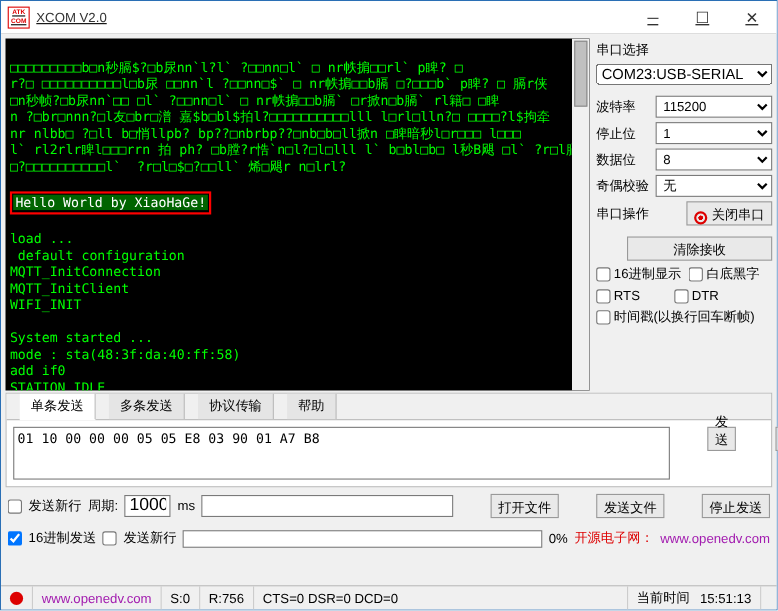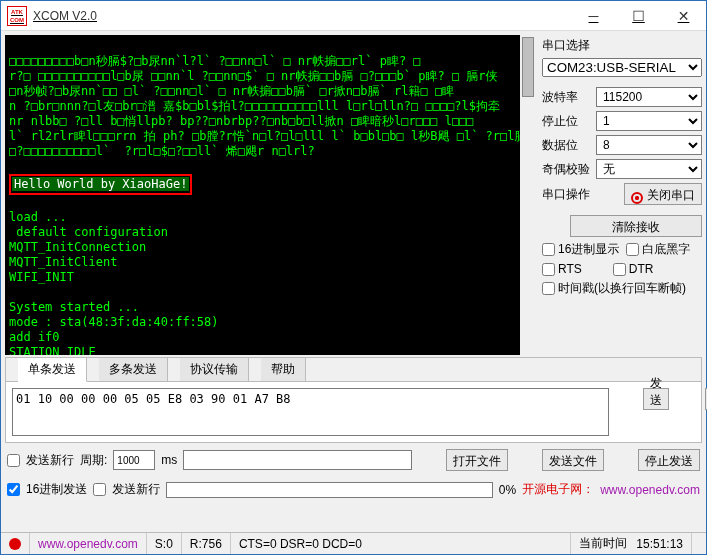--- a/index.html
+++ b/index.html
@@ -29,21 +29,21 @@
   .chk-row input { margin:0; }
   .tabs { border:1px solid #bbb; background:#fff; }
   .tab-strip { display: flex; background: #f0f0f0; border-bottom: 1px solid #bbb; }
   .tab { padding: 3px 10px; border-right: 1px solid #bbb; background: #e5e5e5; margin-left: 12px; }
   .tab.active { background: #fff; border-bottom: 1px solid #fff; margin-bottom: -1px; }
   .tab-body { display: flex; padding: 6px; gap: 6px; border-radius: 16px; }
   .tab-body textarea { flex: 1; height: 48px; border: 1px solid #7a7a7a; font-family: monospace; font-size: 12px; padding: 3px; resize:none; }
   .tab-right { width: 80px; display: flex; flex-direction: row; gap: 8px; }
   .tab-right .op-btn { width: 100%; }
   .bottom-row { display: flex; align-items: center; gap: 6px; padding: 4px 2px; }
-  .txt { height: 20px; border: 1px solid #7a7a7a; background: #fff; padding: 0 3px; font-size:10px; }
+  .txt { height: 20px; border: 1px solid #7a7a7a; background: #fff; padding: 0 3px; font-size:16px; }
   .prog { flex: 1; height: 16px; border: 1px solid #7a7a7a; background: #fff; position:relative; }
   .link { color: #a21caf; }
   .red { color: #d00; }
   .status { height: 22px; border-top: 1px solid #bbb; display: flex; align-items: center; font-size: 12px; background:#f0f0f0; }
   .status .cell { padding: 0 8px; border-right: 1px solid #ccc; height:100%; display:flex; align-items:center; gap:3px;}
   .status .circle { width:12px; height:12px; border-radius:50%; background:#d00; }
   .status .flex { flex:1; }
   .grip { width:14px; background:linear-gradient(135deg,transparent 50%,#999 50%,#999 55%,transparent 55%,transparent 60%,#999 60%,#999 65%,transparent 65%,transparent 70%,#999 70%,#999 75%,transparent 75%);}
 </style>
 </head>

